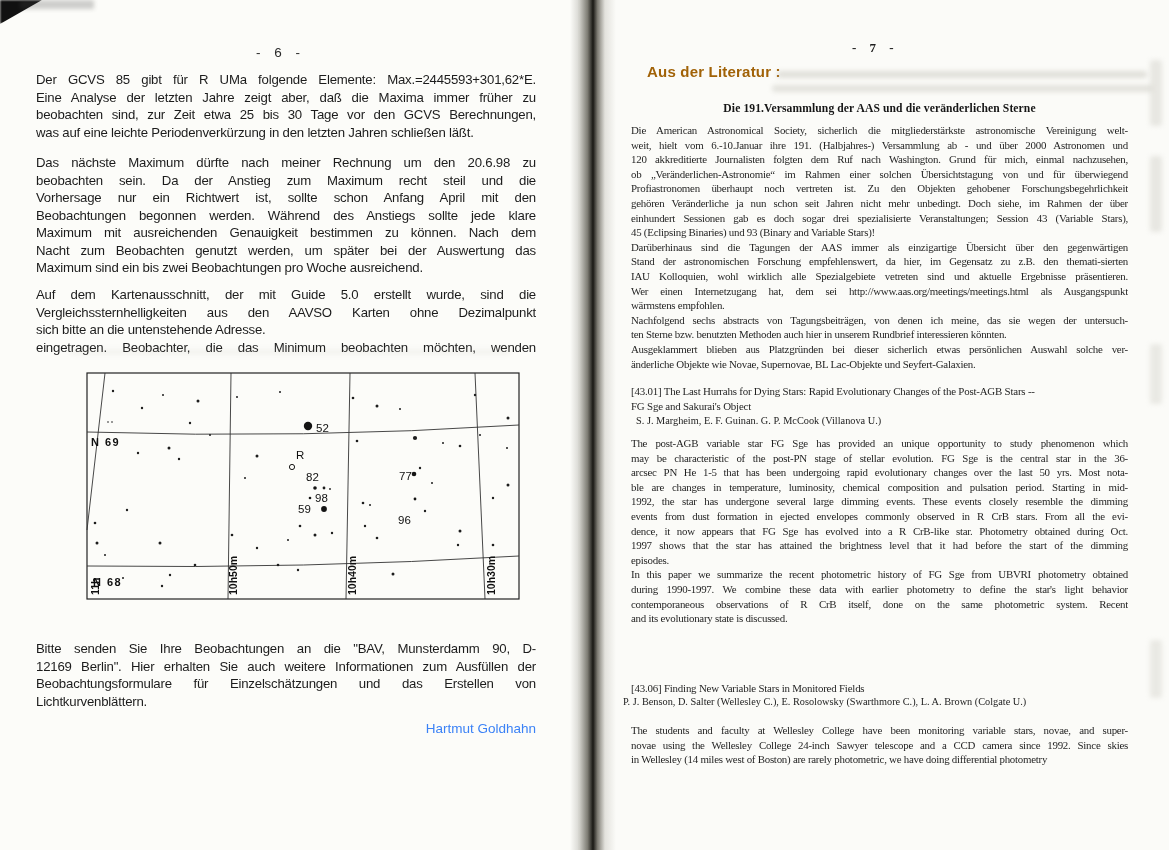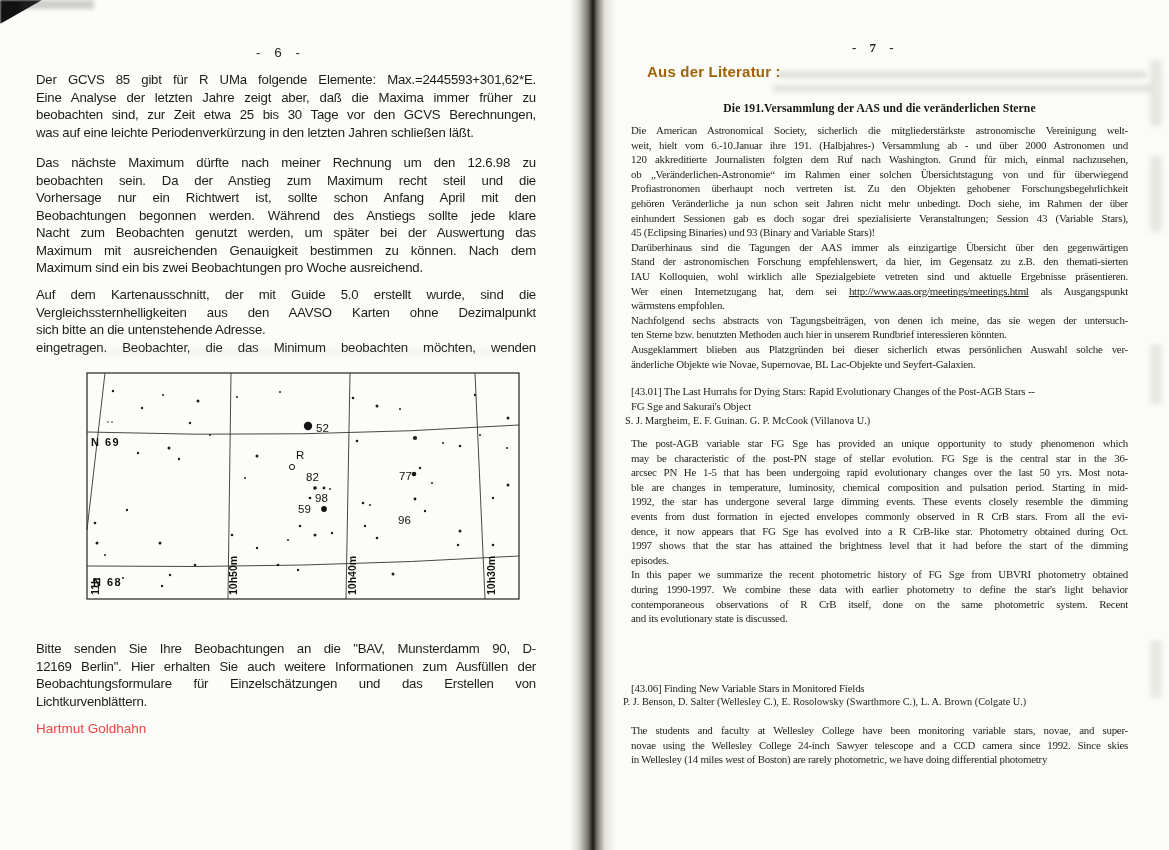--- a/index.html
+++ b/index.html
@@ -8,28 +8,28 @@
   .page-left{left:0;width:578px}
   .page-right{left:600px;width:569px;background:#fbfbf8}
   .abs{position:absolute}
 
   
   .jline{text-align:justify;text-align-last:justify;overflow:hidden}
   .jline.last{text-align-last:left}
   .sans-col .jline{height:17.5px;font:13.2px/17.5px "Liberation Sans",sans-serif;letter-spacing:-0.2px;color:#1c1c1c}
   .serif-col .jline{height:14.6px;font:10.9px/14.6px "Liberation Serif",serif;letter-spacing:-0.25px;color:#1f1f1f}
   .tline{height:15.2px;font:10.9px/15.2px "Liberation Serif",serif;letter-spacing:-0.2px;color:#1f1f1f;white-space:pre;overflow:hidden}
-  .uline{text-decoration:underline}
+  .uline{}
 
   .pagenum-left{font:13.5px "Liberation Sans",sans-serif;letter-spacing:5px;color:#2a2a2a}
   .pagenum-right{font:bold 13px "Liberation Serif",serif;letter-spacing:5px;color:#1d1d1d}
   .section-heading{font:bold 15px "Liberation Sans",sans-serif;letter-spacing:.2px;color:#a16207}
   .article-title{font:bold 11.6px "Liberation Serif",serif;text-align:center;letter-spacing:.1px;color:#161616}
   .authors{font:10.3px "Liberation Serif",serif;color:#222;white-space:pre;overflow:hidden}
-  .signature{font:13.5px "Liberation Sans",sans-serif;color:#ef4444;text-align:left;padding-right:26px}
+  .signature{font:13.5px "Liberation Sans",sans-serif;color:#3b82f6;text-align:right;padding-right:26px}
 
   
   .dec-label{font:bold 11px "Liberation Sans",sans-serif;letter-spacing:1.5px;fill:#101010}
   .ra-label{font:bold 10.5px "Liberation Sans",sans-serif;fill:#101010}
   .star-label{font:11.5px "Liberation Sans",sans-serif;fill:#101010}
 
   
   .gutter{position:absolute;top:0;left:570px;width:46px;height:850px;
     background:linear-gradient(90deg, rgba(160,158,148,0) 0%, rgba(130,128,118,.30) 20%,
       rgba(80,78,68,.72) 38%, #191813 50%, rgba(95,92,82,.78) 60%,
@@ -46,26 +46,26 @@
   <div class="abs pagenum-left" style="left:256px;top:45px">- 6 -</div>
 
   <div class="abs sans-col" style="left:36px;top:71px;width:500px">
       <div class="jline">Der GCVS 85 gibt für R UMa folgende Elemente: Max.=2445593+301,62*E.</div>
       <div class="jline">Eine Analyse der letzten Jahre zeigt aber, daß die Maxima immer früher zu</div>
       <div class="jline">beobachten sind, zur Zeit etwa 25 bis 30 Tage vor den GCVS Berechnungen,</div>
       <div class="jline last">was auf eine leichte Periodenverkürzung in den letzten Jahren schließen läßt.</div>
     </div>
 
   <div class="abs sans-col" style="left:36px;top:154px;width:500px">
-      <div class="jline">Das nächste Maximum dürfte nach meiner Rechnung um den 12.6.98 zu</div>
+      <div class="jline">Das nächste Maximum dürfte nach meiner Rechnung um den 20.6.98 zu</div>
       <div class="jline">beobachten sein. Da der Anstieg zum Maximum recht steil und die</div>
       <div class="jline">Vorhersage nur ein Richtwert ist, sollte schon Anfang April mit den</div>
       <div class="jline">Beobachtungen begonnen werden. Während des Anstiegs sollte jede klare</div>
+      <div class="jline">Maximum mit ausreichenden Genauigkeit bestimmen zu können. Nach dem</div>
       <div class="jline">Nacht zum Beobachten genutzt werden, um später bei der Auswertung das</div>
-      <div class="jline">Maximum mit ausreichenden Genauigkeit bestimmen zu können. Nach dem</div>
       <div class="jline last">Maximum sind ein bis zwei Beobachtungen pro Woche ausreichend.</div>
     </div>
 
   <div class="abs sans-col" style="left:36px;top:286px;width:500px">
       <div class="jline">Auf dem Kartenausschnitt, der mit Guide 5.0 erstellt wurde, sind die</div>
       <div class="jline">Vergleichssternhelligkeiten aus den AAVSO Karten ohne Dezimalpunkt</div>
       <div class="jline last">sich bitte an die untenstehende Adresse.</div>
       <div class="jline">eingetragen. Beobachter, die das Minimum beobachten möchten, wenden</div>
     </div>
 
@@ -199,21 +199,21 @@
     <div>
         <div class="jline">Ausgeklammert blieben aus Platzgründen bei dieser sicherlich etwas persönlichen Auswahl solche ver-</div>
         <div class="jline last">änderliche Objekte wie Novae, Supernovae, BL Lac-Objekte und Seyfert-Galaxien.</div>
       </div>
   </div>
 
   <div class="abs" style="left:31px;top:384px;width:497px">
       <div class="tline">[43.01] The Last Hurrahs for Dying Stars: Rapid Evolutionary Changes of the Post-AGB Stars --</div>
       <div class="tline last">FG Sge and Sakurai's Object</div>
     </div>
-  <div class="abs authors" style="left:25px;top:415px;width:497px">S. J. Margheim, E. F. Guinan. G. P. McCook (Villanova U.)</div>
+  <div class="abs authors" style="left:36px;top:415px;width:497px">S. J. Margheim, E. F. Guinan. G. P. McCook (Villanova U.)</div>
   <div class="abs serif-col" style="left:31px;top:436px;width:497px">
     <div>
         <div class="jline">The post-AGB variable star FG Sge has provided an unique opportunity to study phenomenon which</div>
         <div class="jline">may be characteristic of the post-PN stage of stellar evolution. FG Sge is the central star in the 36-</div>
         <div class="jline">arcsec PN He 1-5 that has been undergoing rapid evolutionary changes over the last 50 yrs. Most nota-</div>
         <div class="jline">ble are changes in temperature, luminosity, chemical composition and pulsation period. Starting in mid-</div>
         <div class="jline">1992, the star has undergone several large dimming events. These events closely resemble the dimming</div>
         <div class="jline">events from dust formation in ejected envelopes commonly observed in R CrB stars. From all the evi-</div>
         <div class="jline">dence, it now appears that FG Sge has evolved into a R CrB-like star. Photometry obtained during Oct.</div>
         <div class="jline">1997 shows that the star has attained the brightness level that it had before the start of the dimming</div>

